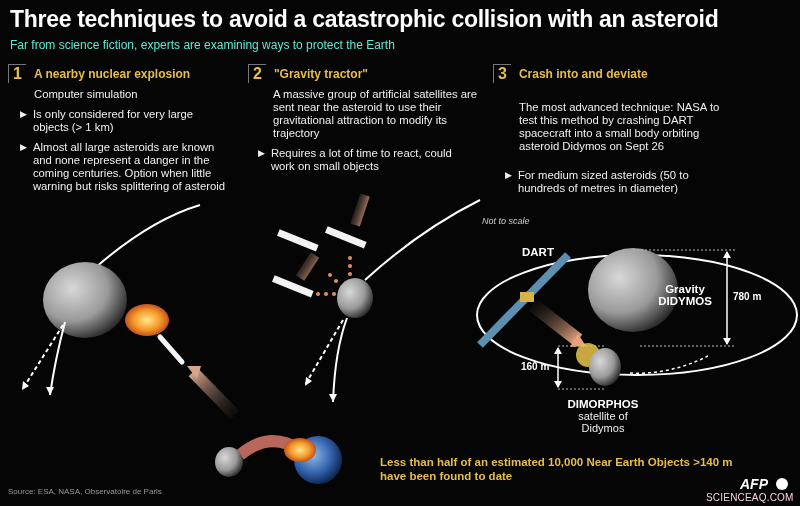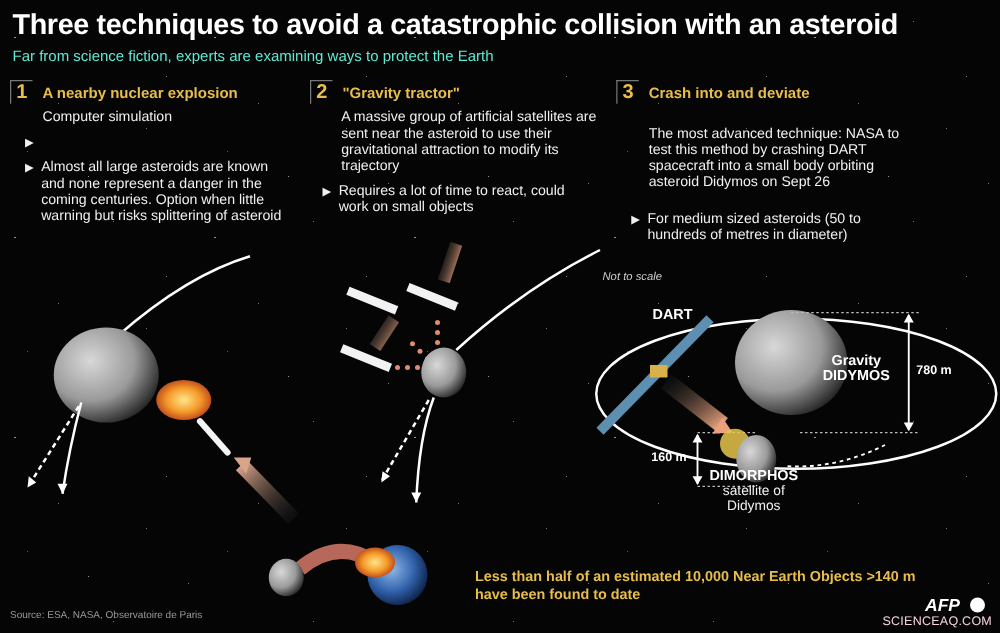--- a/index.html
+++ b/index.html
@@ -159,20 +159,21 @@
 <div class="abs subtitle">Far from science fiction, experts are examining ways to protect the Earth</div>
 
 <div class="abs" style="left:8px; top:64px; width:220px;">
   <div class="sec-head">
     <span class="sec-num">1</span>
     <span class="sec-title">A nearby nuclear explosion</span>
   </div>
   <div class="body-text" style="margin-top:5px; padding-left:26px;">Computer simulation</div>
   <div class="bullet" style="padding-left:12px;">
     <span class="bullet-arrow">▶</span>
+    <span class="body-text">Is only considered for very large objects  (&gt; 1 km)</span>
   </div>
   <div class="bullet" style="padding-left:12px;">
     <span class="bullet-arrow">▶</span>
     <span class="body-text">Almost all large asteroids are known and none represent a danger in the coming centuries. Option when little warning but risks splittering of asteroid</span>
   </div>
 </div>
 
 <div class="abs" style="left:248px; top:64px; width:230px;">
   <div class="sec-head">
     <span class="sec-num">2</span>
@@ -198,21 +199,21 @@
 </div>
 
 <div class="abs note" style="left:482px; top:216px;">Not to scale</div>
 <div class="abs label-bold" style="left:497px; top:246px;margin-left:25px;">DART</div>
 <div class="abs label-bold" style="left:650px; top:283px; width:70px;">
   <div>Gravity</div>
   <div>DIDYMOS</div>
 </div>
 <div class="abs label-bold" style="left:733px; top:291px; font-size:10px;">780 m</div>
 <div class="abs label-bold" style="left:521px; top:361px; font-size:10px;">160 m</div>
-<div class="abs" style="left:553px; top:375px; width:100px; text-align:center;">
+<div class="abs" style="left:553px; top:398px; width:100px; text-align:center;">
   <div class="label-bold">DIMORPHOS</div>
   <div class="label">satellite of</div>
   <div class="label">Didymos</div>
 </div>
 
 <div class="abs bottom-note">
   <div>Less than half of an estimated 10,000 Near Earth Objects &gt;140 m</div>
   <div>have been found to date</div>
 </div>
 <div class="abs source">Source: ESA, NASA, Observatoire de Paris</div>

